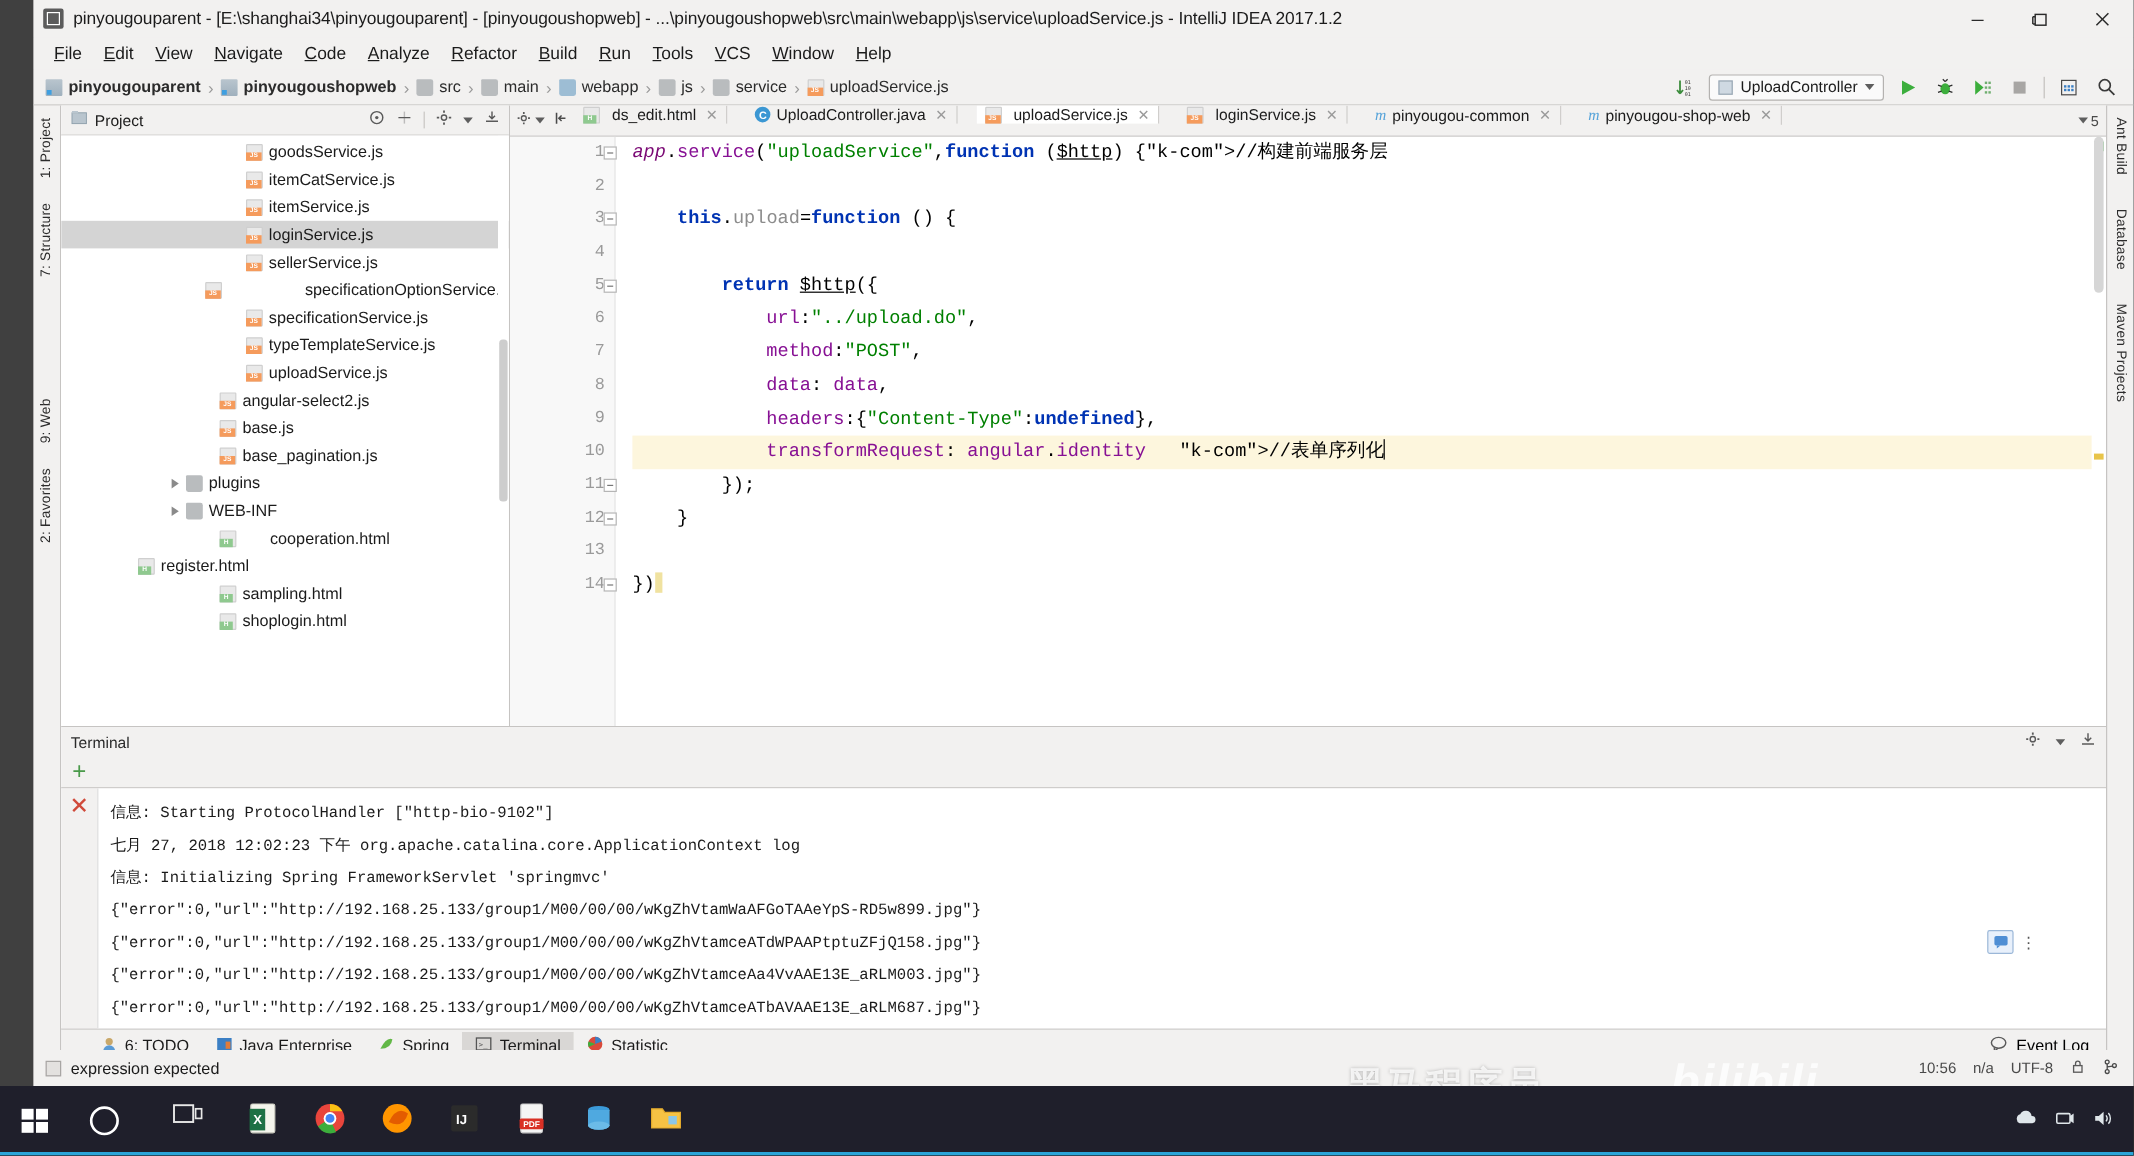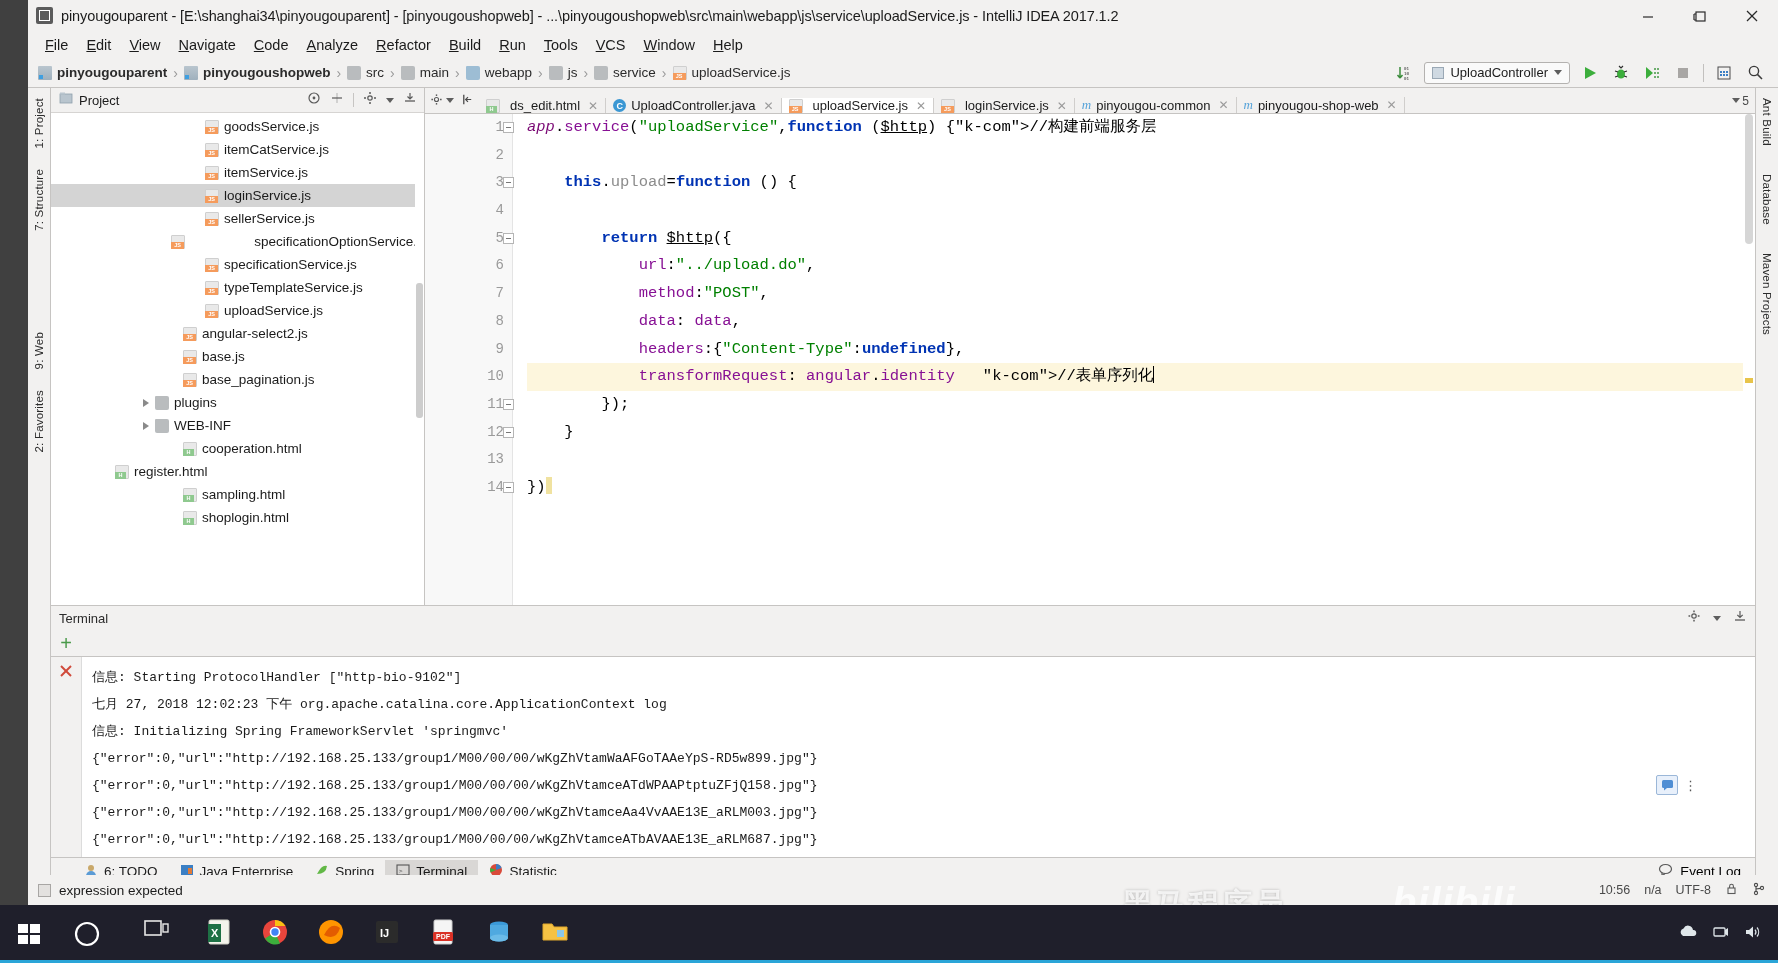--- a/index.html
+++ b/index.html
@@ -527,21 +527,21 @@
                 <div class="tree-row" style="padding-left: 110px;">
                   <span class="arrow" style="margin-left: -18px;"></span>
                   <span class="ic ic-folder"></span>
                   <span>plugins</span>
                 </div>
                 <div class="tree-row" style="padding-left: 110px;">
                   <span class="arrow" style="margin-left: -18px;"></span>
                   <span class="ic ic-folder"></span>
                   <span>WEB-INF</span>
                 </div>
-                <div class="tree-row" style="padding-left: 132px;">
+                <div class="tree-row" style="padding-left: 132px; gap: 23px;">
                   <span class="ic ic-html"></span>
                   <span>cooperation.html</span>
                 </div>
                 <div class="tree-row" style="padding-left: 64px;">
                   <span class="ic ic-html"></span>
                   <span>register.html</span>
                 </div>
                 <div class="tree-row" style="padding-left: 132px;">
                   <span class="ic ic-html"></span>
                   <span>sampling.html</span>
@@ -568,21 +568,21 @@
                     </svg>
                 </span>
                 <span class="caret-dn"></span>
                 <span style="margin-left:4px;">
                   <svg width="13" height="13" viewBox="0 0 14 14">
                       <line x1="3" y1="2" x2="3" y2="12" stroke="#4a4a4a" stroke-width="1.4"></line>
                       <path d="M11 7 L5 7 M7.5 4.5 L5 7 L7.5 9.5" stroke="#4a4a4a" stroke-width="1.3" fill="none"></path>
                     </svg>
                 </span>
               </div>
-              <div id="etabs" style="display:flex;align-items:flex-end;min-width:0;">
+              <div id="etabs" style="display:flex;align-items:flex-start;min-width:0;gap:16px;">
                   <div class="etab">
                     <span class="ic ic-html"></span>
                     <span>ds_edit.html</span>
                     <span class="x">✕</span>
                   </div>
                   <div class="etab">
                     <span class="ic-java">C</span>
                     <span>UploadController.java</span>
                     <span class="x">✕</span>
                   </div>

